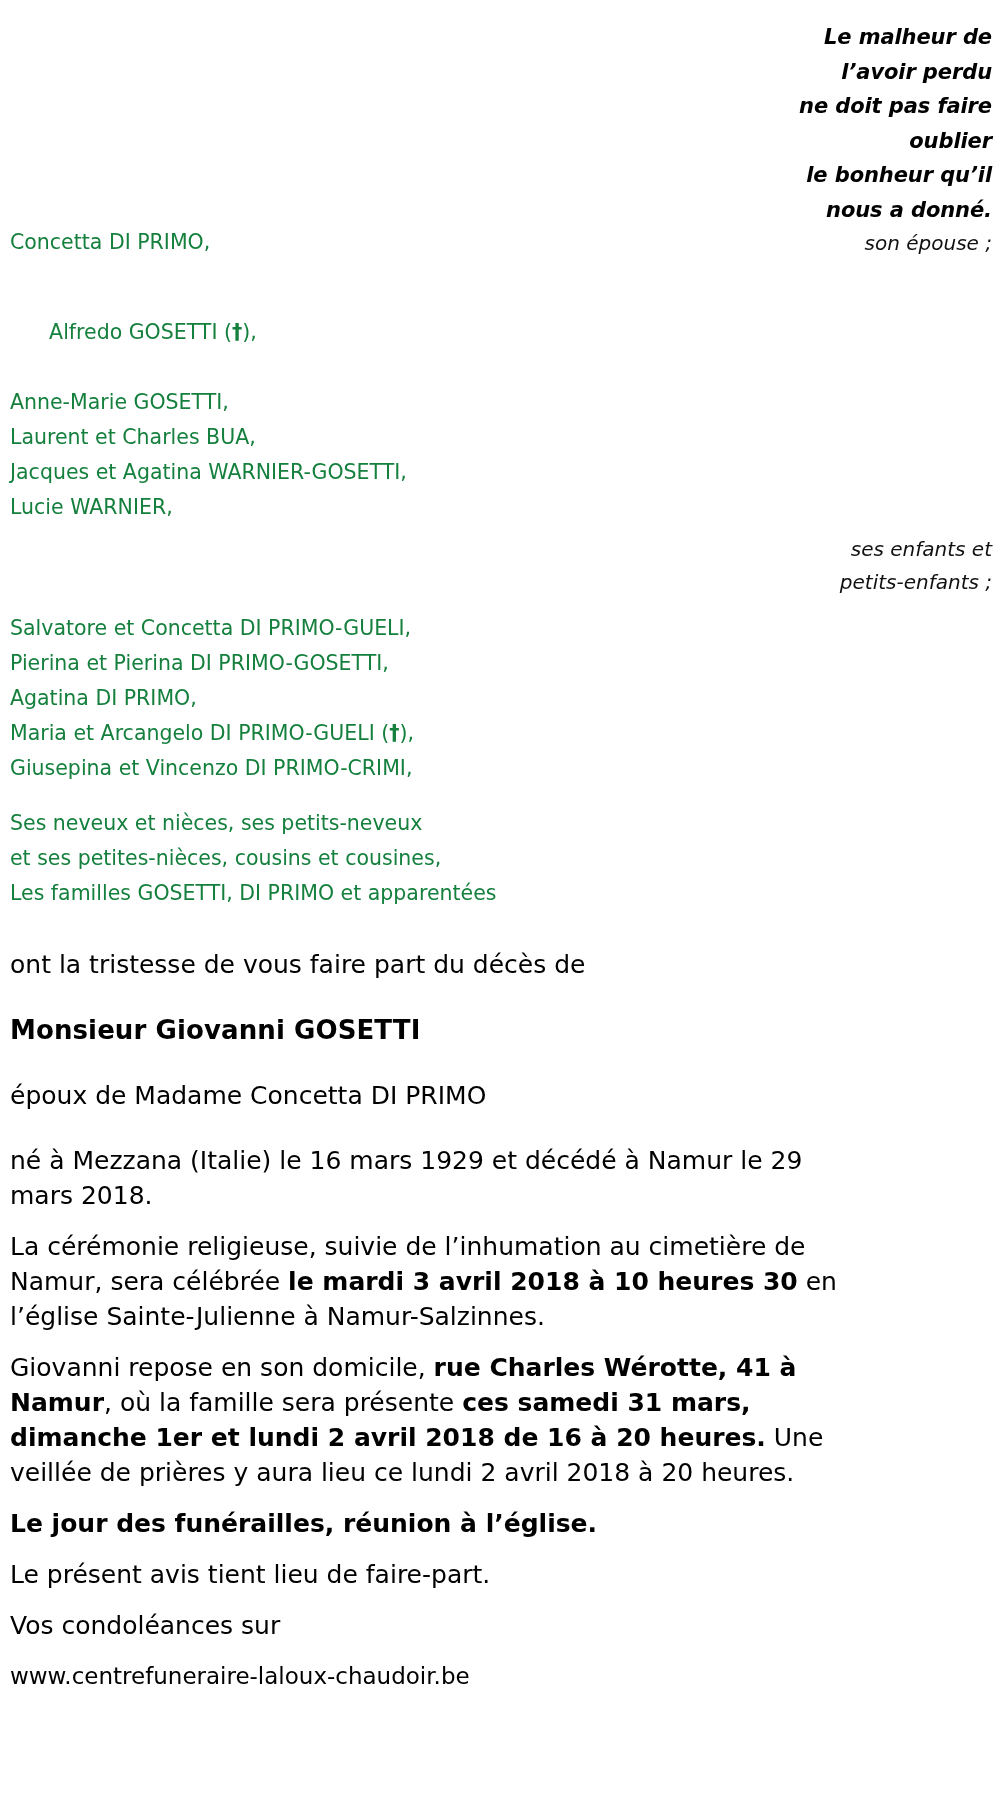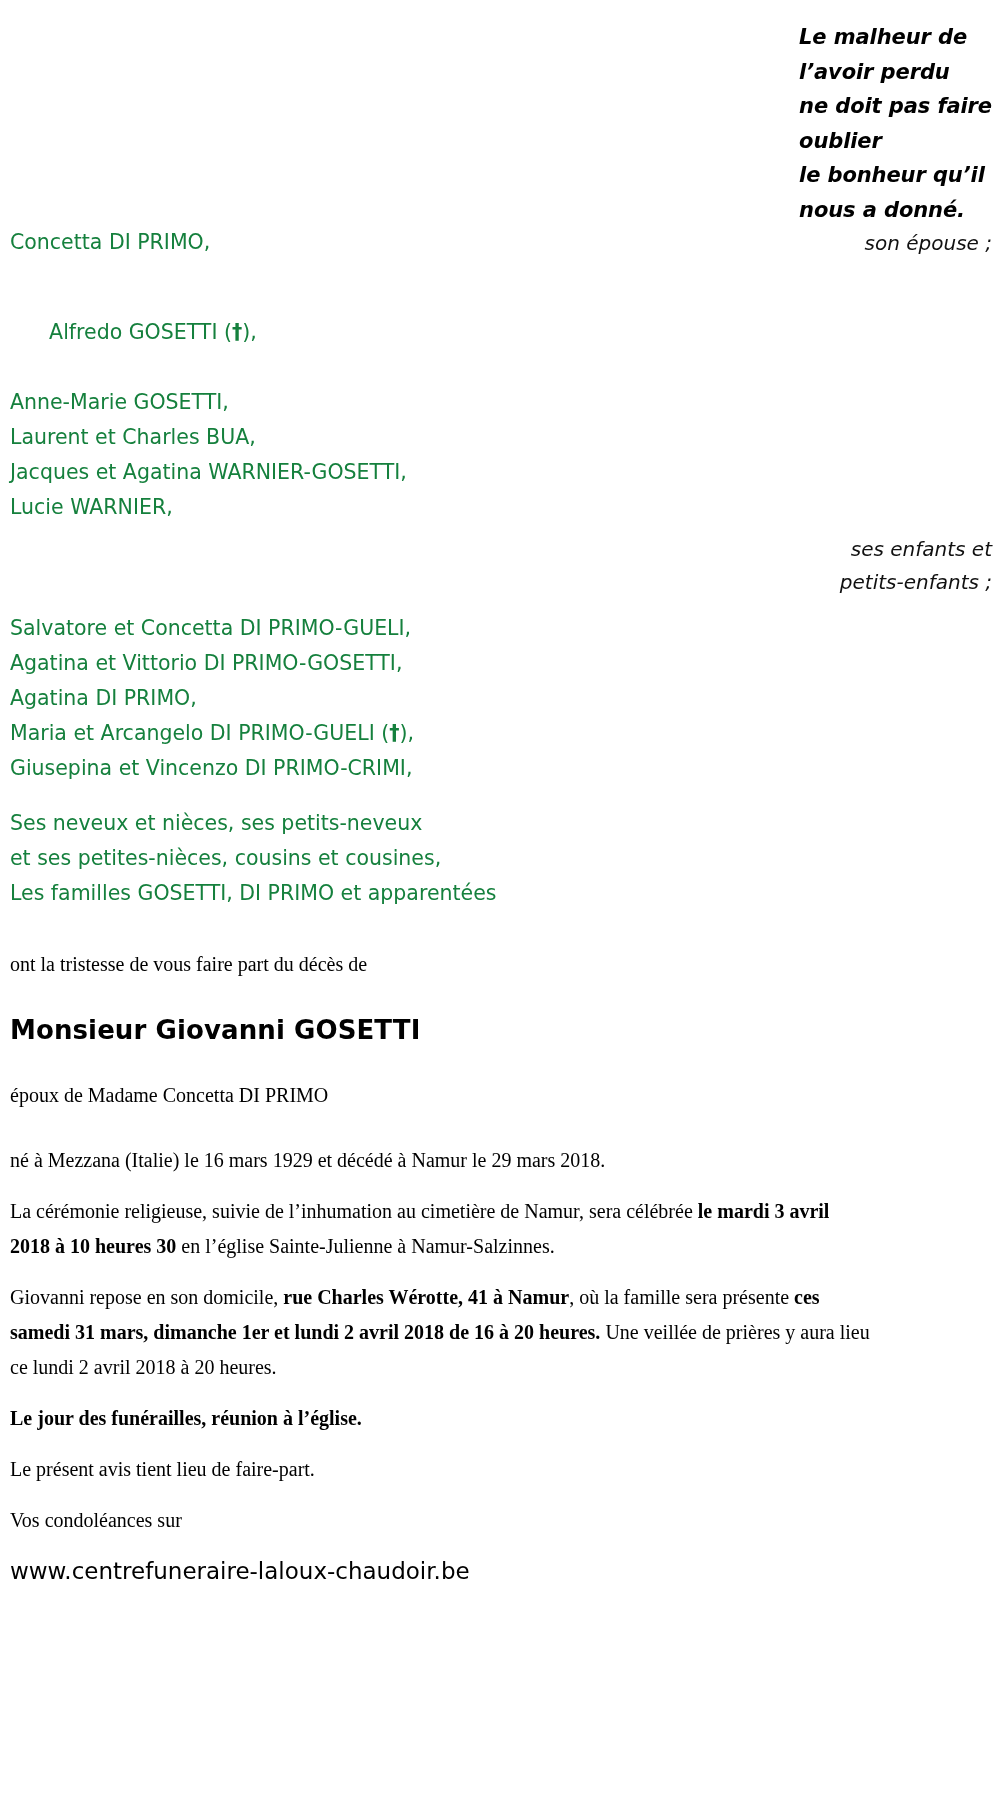--- a/index.html
+++ b/index.html
@@ -26,20 +26,21 @@
   .line {
     font-size: 20.5px;
     line-height: 35px;
     color: #15803d;
     white-space: pre-wrap;
   }
   .left-block { text-align: left; }
 
   
   .quote {
+    text-align: right;
     font-weight: bold;
     font-style: italic;
     font-size: 21px;
     line-height: 34.5px;
     letter-spacing: -0.1px;
   }
   .quote-line { display: block; }
 
   
   .attrib {
@@ -75,24 +76,23 @@
   .dagger { font-weight: bold; }
 
   .deceased-name {
     font-weight: bold;
     font-size: 26px;
     line-height: 44px;
     letter-spacing: 0.1px;
   }
 
   .para {
-    font-size: 20px;
+    font-size: 25px;
     line-height: 35px;
     max-width: 862px;
-    font-family: Liberation Serif, serif;
   }
   .para b { font-weight: bold; }
 
   .site {
     font-size: 23px;
     line-height: 35px;
   }
 </style>
 </head>
 <body>
@@ -133,21 +133,21 @@
   <div class="sp-8"></div>
   <div class="attrib">
     <span class="attrib-line">ses enfants et</span>
     <span class="attrib-line">petits-enfants ;</span>
   </div>
 
   <div class="sp-12"></div>
 
   <div class="left-block">
     <div class="line">Salvatore et Concetta DI PRIMO-GUELI,</div>
-    <div class="line">Agatina et Vittorio DI PRIMO-GOSETTI,</div>
+    <div class="line">Pierina et Pierina DI PRIMO-GOSETTI,</div>
     <div class="line">Agatina DI PRIMO,</div>
     <div class="line">Maria et Arcangelo DI PRIMO-GUELI (<span class="dagger">†</span>),</div>
     <div class="line">Giusepina et Vincenzo DI PRIMO-CRIMI,</div>
   </div>
   <div class="sp-8"></div>
 
   <div class="sp-12"></div>
 
   <div class="left-block">
     <div class="line">Ses neveux et nièces, ses petits-neveux</div>

